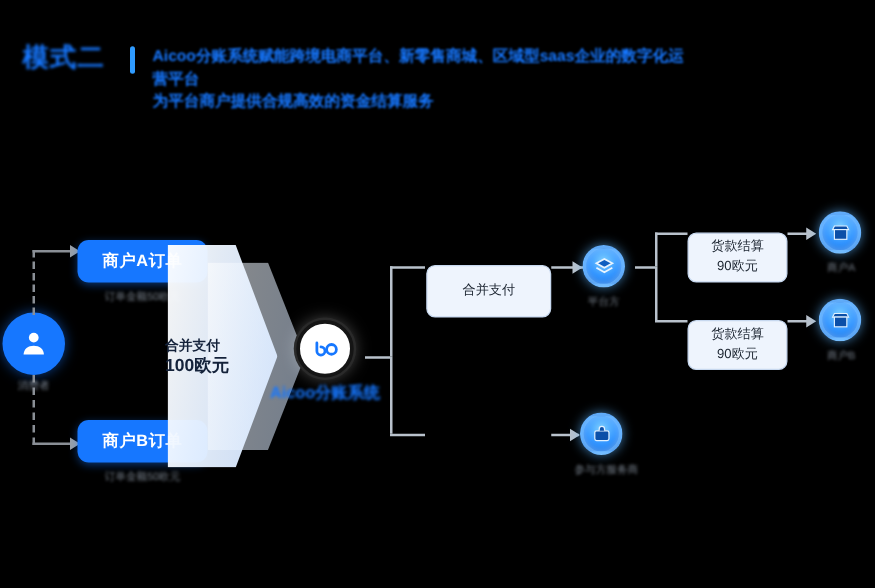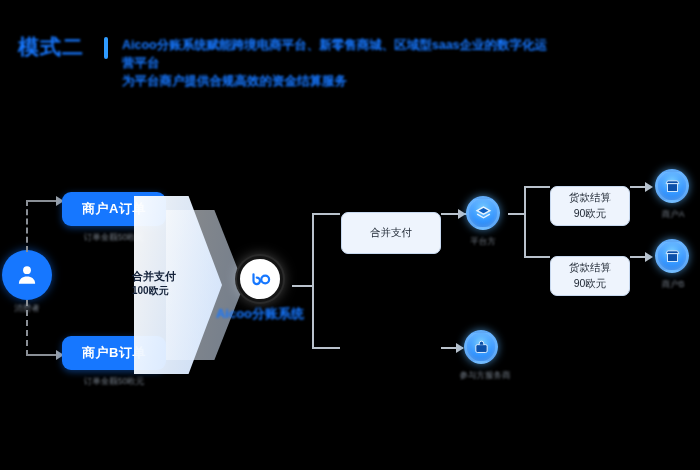--- a/index.html
+++ b/index.html
@@ -155,21 +155,21 @@
   <div class="node pill" style="left:62px; top:336px; width:104px; height:34px;">
     <span>商户B订单</span>
   </div>
   <div class="cap" style="left:62px; top:376px; width:104px;">订单金额50欧元</div>
 
   <div class="chev" style="left:134px; top:196px; width:88px; height:178px;"></div>
   <div class="chev b2" style="left:166px; top:210px; width:78px; height:150px;"></div>
 
   <div class="node" style="left:132px; top:269px; width:78px; text-align:left;">
     <div style="font-size:11px; color:#14223a; font-weight:bold;">合并支付</div>
-    <div style="font-size:10px; color:#14223a; font-weight:bold;">100欧元</div>
+    <div style="font-size:14px; color:#14223a; font-weight:bold;">100欧元</div>
   </div>
 
   <div class="node" style="left:237px; top:256px;">
     <div class="brand">
       <svg viewBox="0 0 40 24" width="26" height="17">
         <path d="M10 4 L10 14 a5 5 0 1 0 5 -5" fill="none" stroke="#1677ff" stroke-width="3.4" stroke-linecap="round"></path>
         <circle cx="28" cy="12" r="6" fill="none" stroke="#1677ff" stroke-width="3.4"></circle>
       </svg>
     </div>
     <div class="brand-text">Aicoo分账系统</div>

